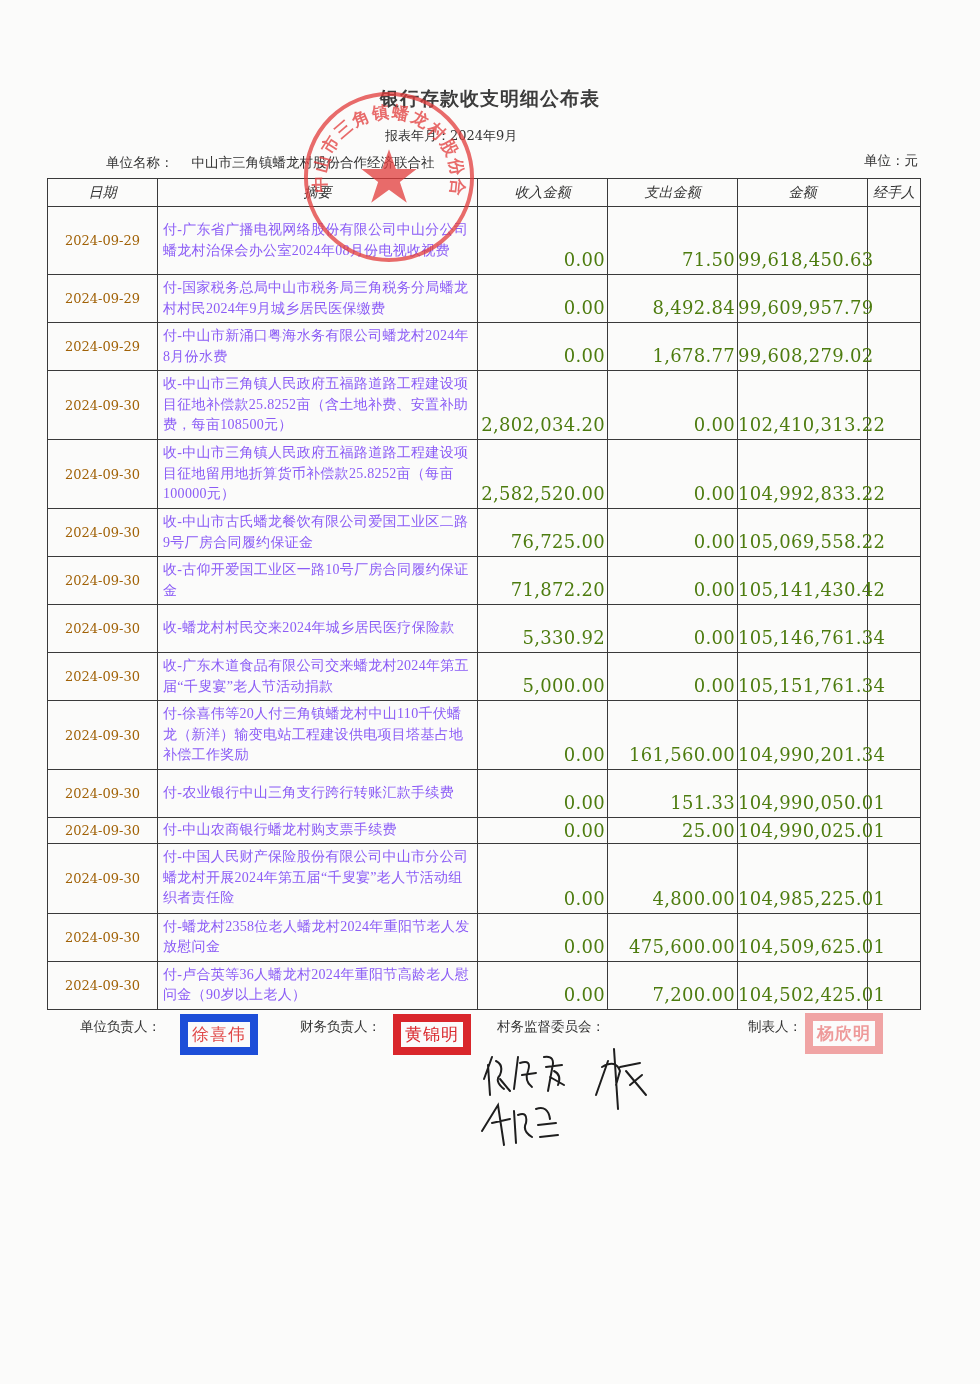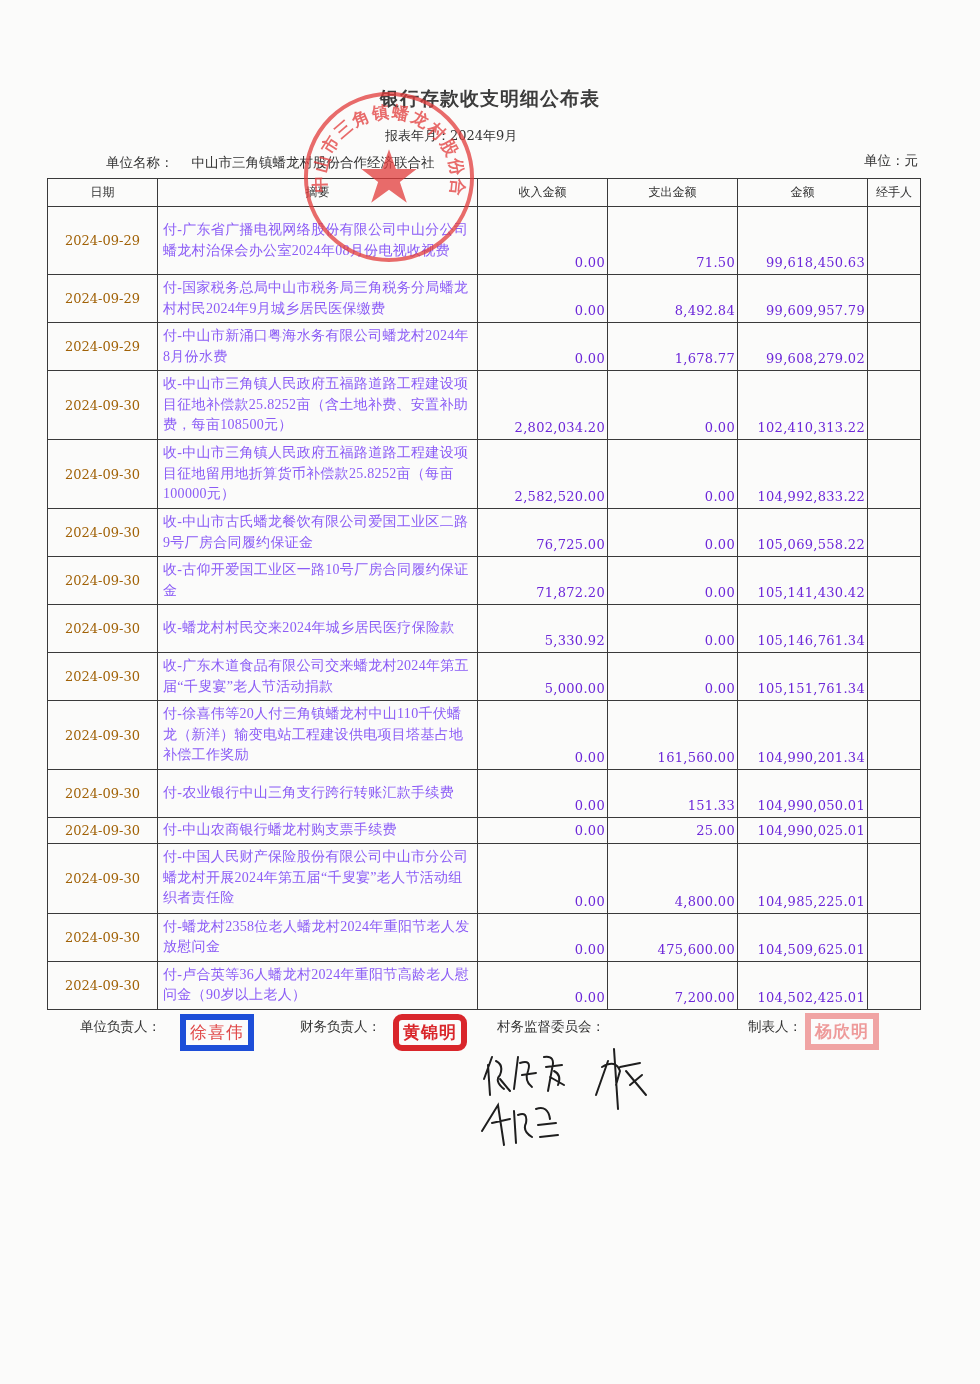--- a/index.html
+++ b/index.html
@@ -23,41 +23,42 @@
     position: absolute; top: 152px; right: 62px; font-size: 13.5px; color: #333;
   }
   table.ledger {
     position: absolute; top: 178px; left: 47px;
     border-collapse: collapse; table-layout: fixed; width: 873px;
   }
   table.ledger td, table.ledger th {
     border: 1.5px solid #3a3a3a; padding: 0; font-weight: normal;
   }
   table.ledger th {
-    height: 27px; font-size: 12px; color: #333; 
+    height: 27px; font-size: 14px; color: #333; 
     font-family: "DejaVu Sans", "Liberation Sans", sans-serif;
+    font-style: italic;
   }
   td.date { text-align: center; font-size: 13px; vertical-align: middle; color: #a16207; }
   td.desc {
     font-size: 14px; line-height: 20.5px; padding: 2px 2px 2px 5px !important;
     vertical-align: middle; color: #8b5cf6; letter-spacing: 0.3px;
     font-family: Liberation Serif, serif;
   }
   td.num {
-    text-align: right; vertical-align: bottom; font-size: 13px; padding: 0 2px 4px 0 !important;
-    color: #6d28d9; letter-spacing: 0.3px;
+    text-align: right; vertical-align: bottom; font-size: 18px; padding: 0 2px 4px 0 !important;
+    color: #4d7c0f; letter-spacing: 0.3px;
   }
   td.handler { }
   .footer { position: absolute; top: 1018px; left: 0; width: 980px; height: 30px; font-size: 13.5px; color: #333; }
   .footer .item { position: absolute; top: 0; }
   .seal-box {
-    position: absolute; border: 6px solid #1d4ed8; color: #e04848; padding: 1px 4px;
+    position: absolute; border: 8px solid #1d4ed8; color: #e04848; padding: 1px 4px;
     font-size: 17px; letter-spacing: 1px; font-family: "DejaVu Serif", serif; background: rgba(255,255,255,0.2);
   }
-  .seal-bold { font-weight: bold; color: #d9262b; border-color: #d9262b; border-radius: 9px; }
+  .seal-bold { font-weight: normal; color: #d9262b; border-color: #d9262b; }
   .seal-faint { color: #ee9a9a; border-color: #f0a4a4; font-weight: bold; }
   .stamp {
     position: absolute; left: 300px; top: 88px; width: 178px; height: 178px;
     pointer-events: none; opacity: 0.75;
   }
   .signature { position: absolute; pointer-events: none; }
 </style>
 </head>
 <body>
 

